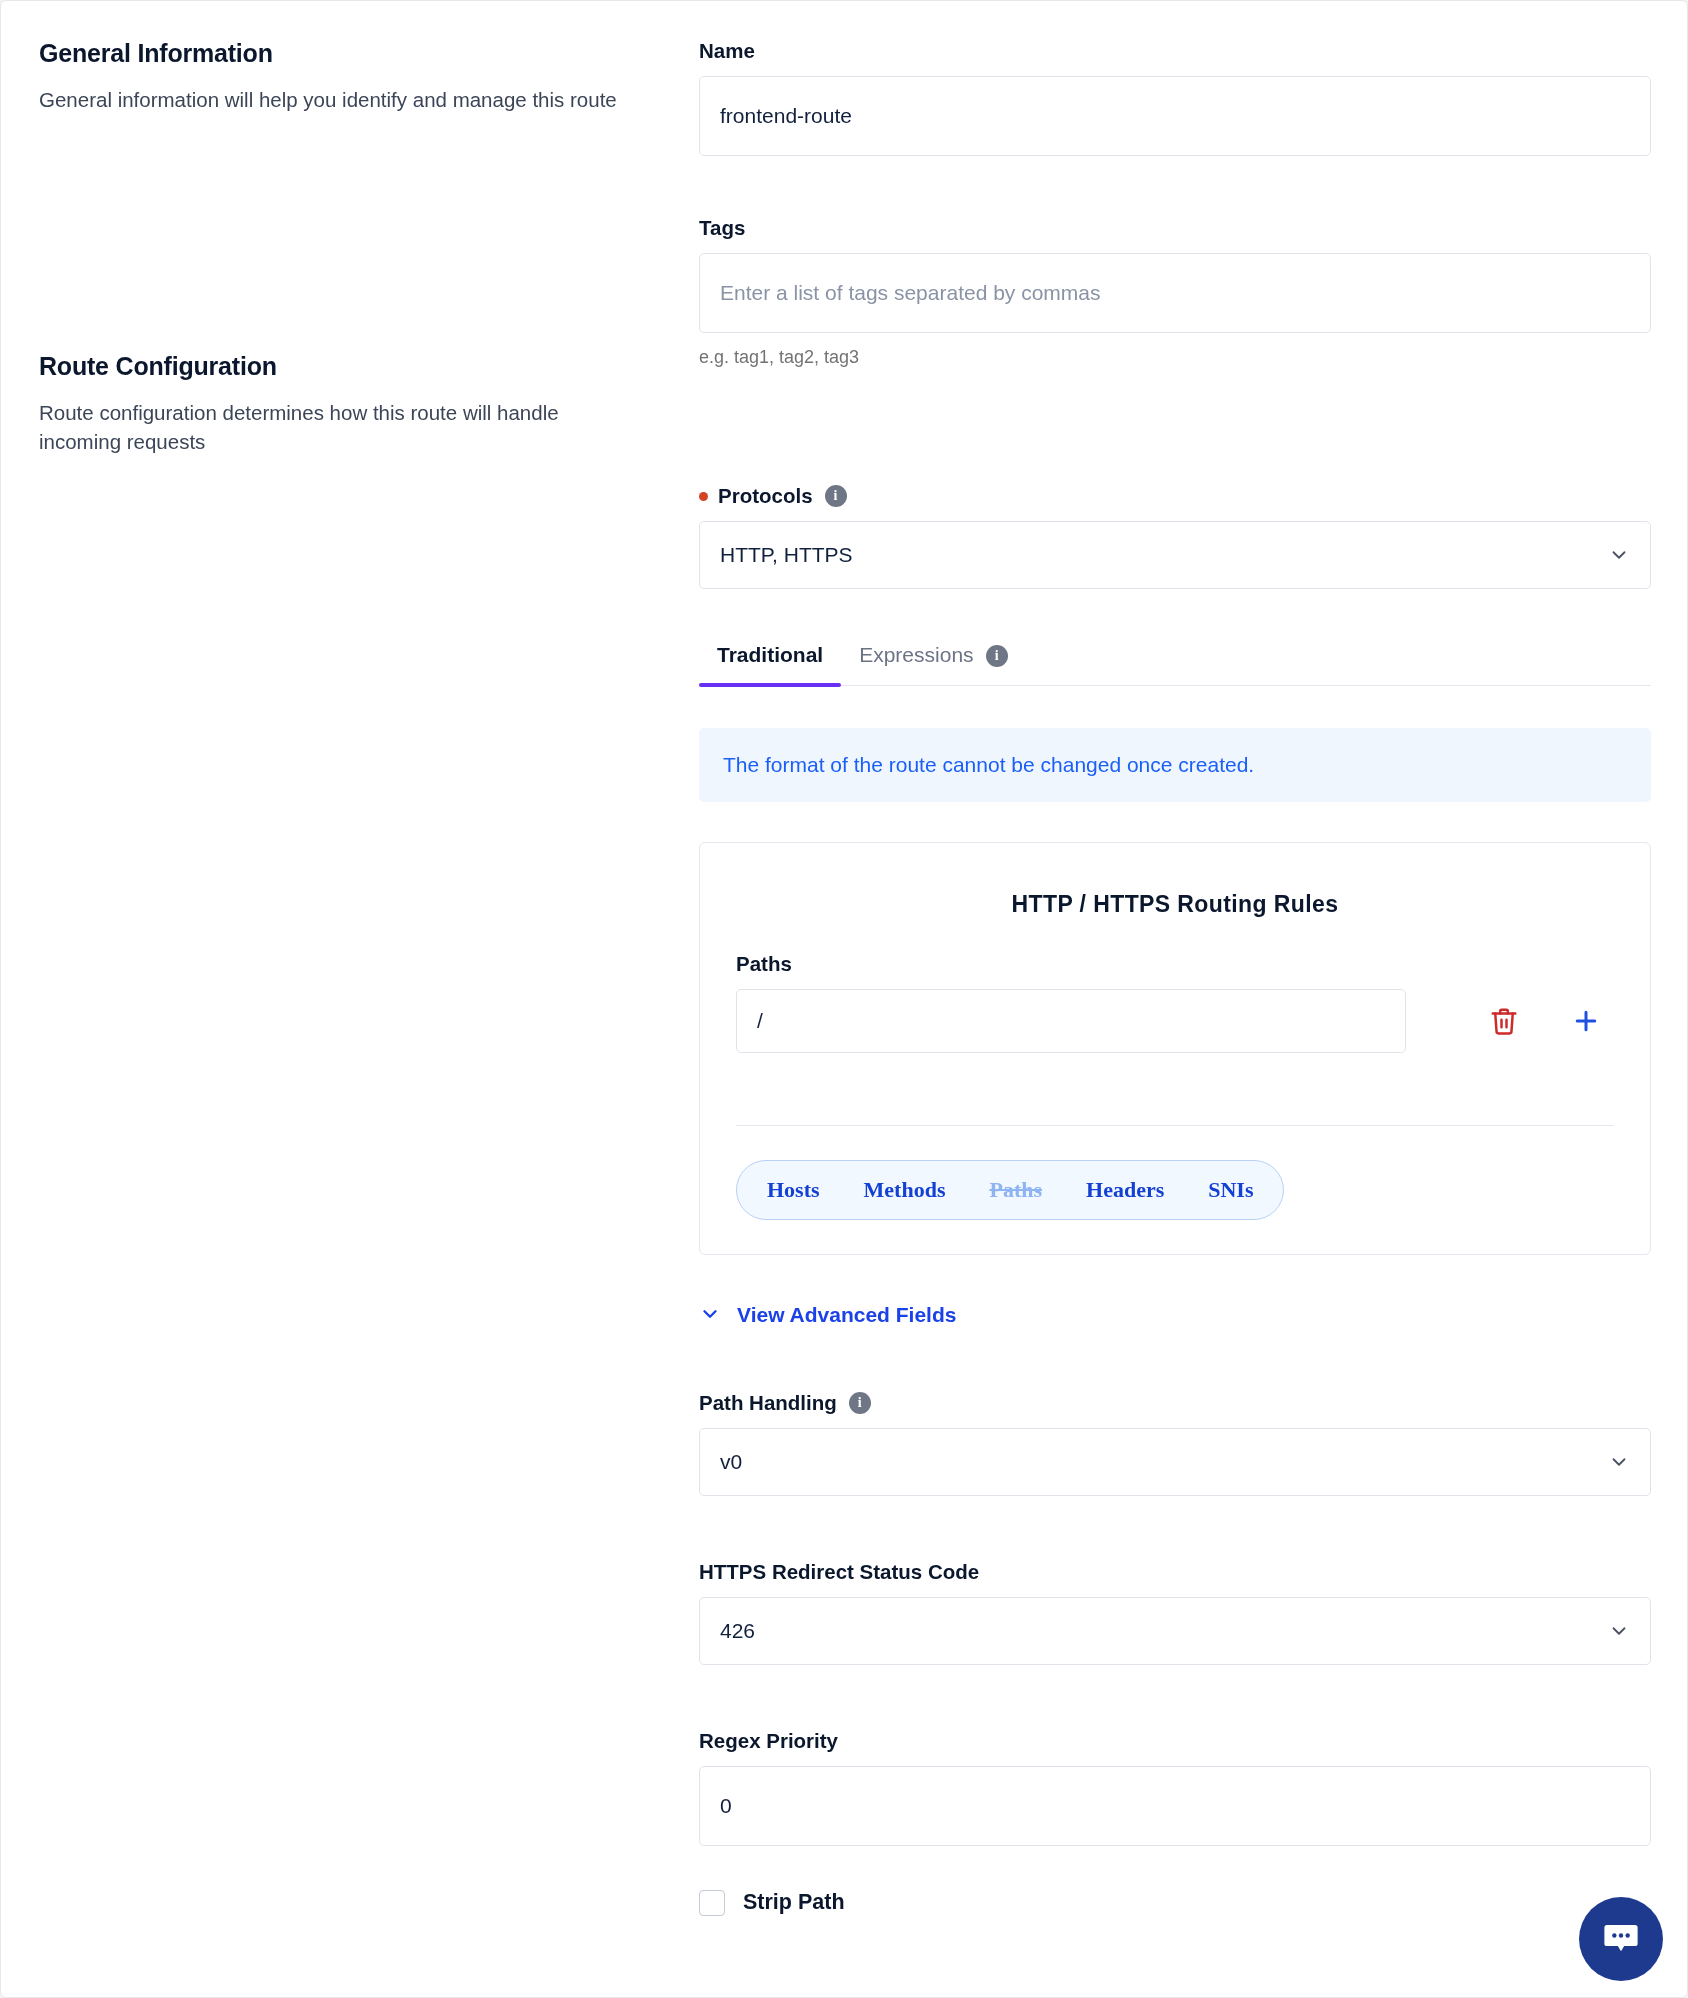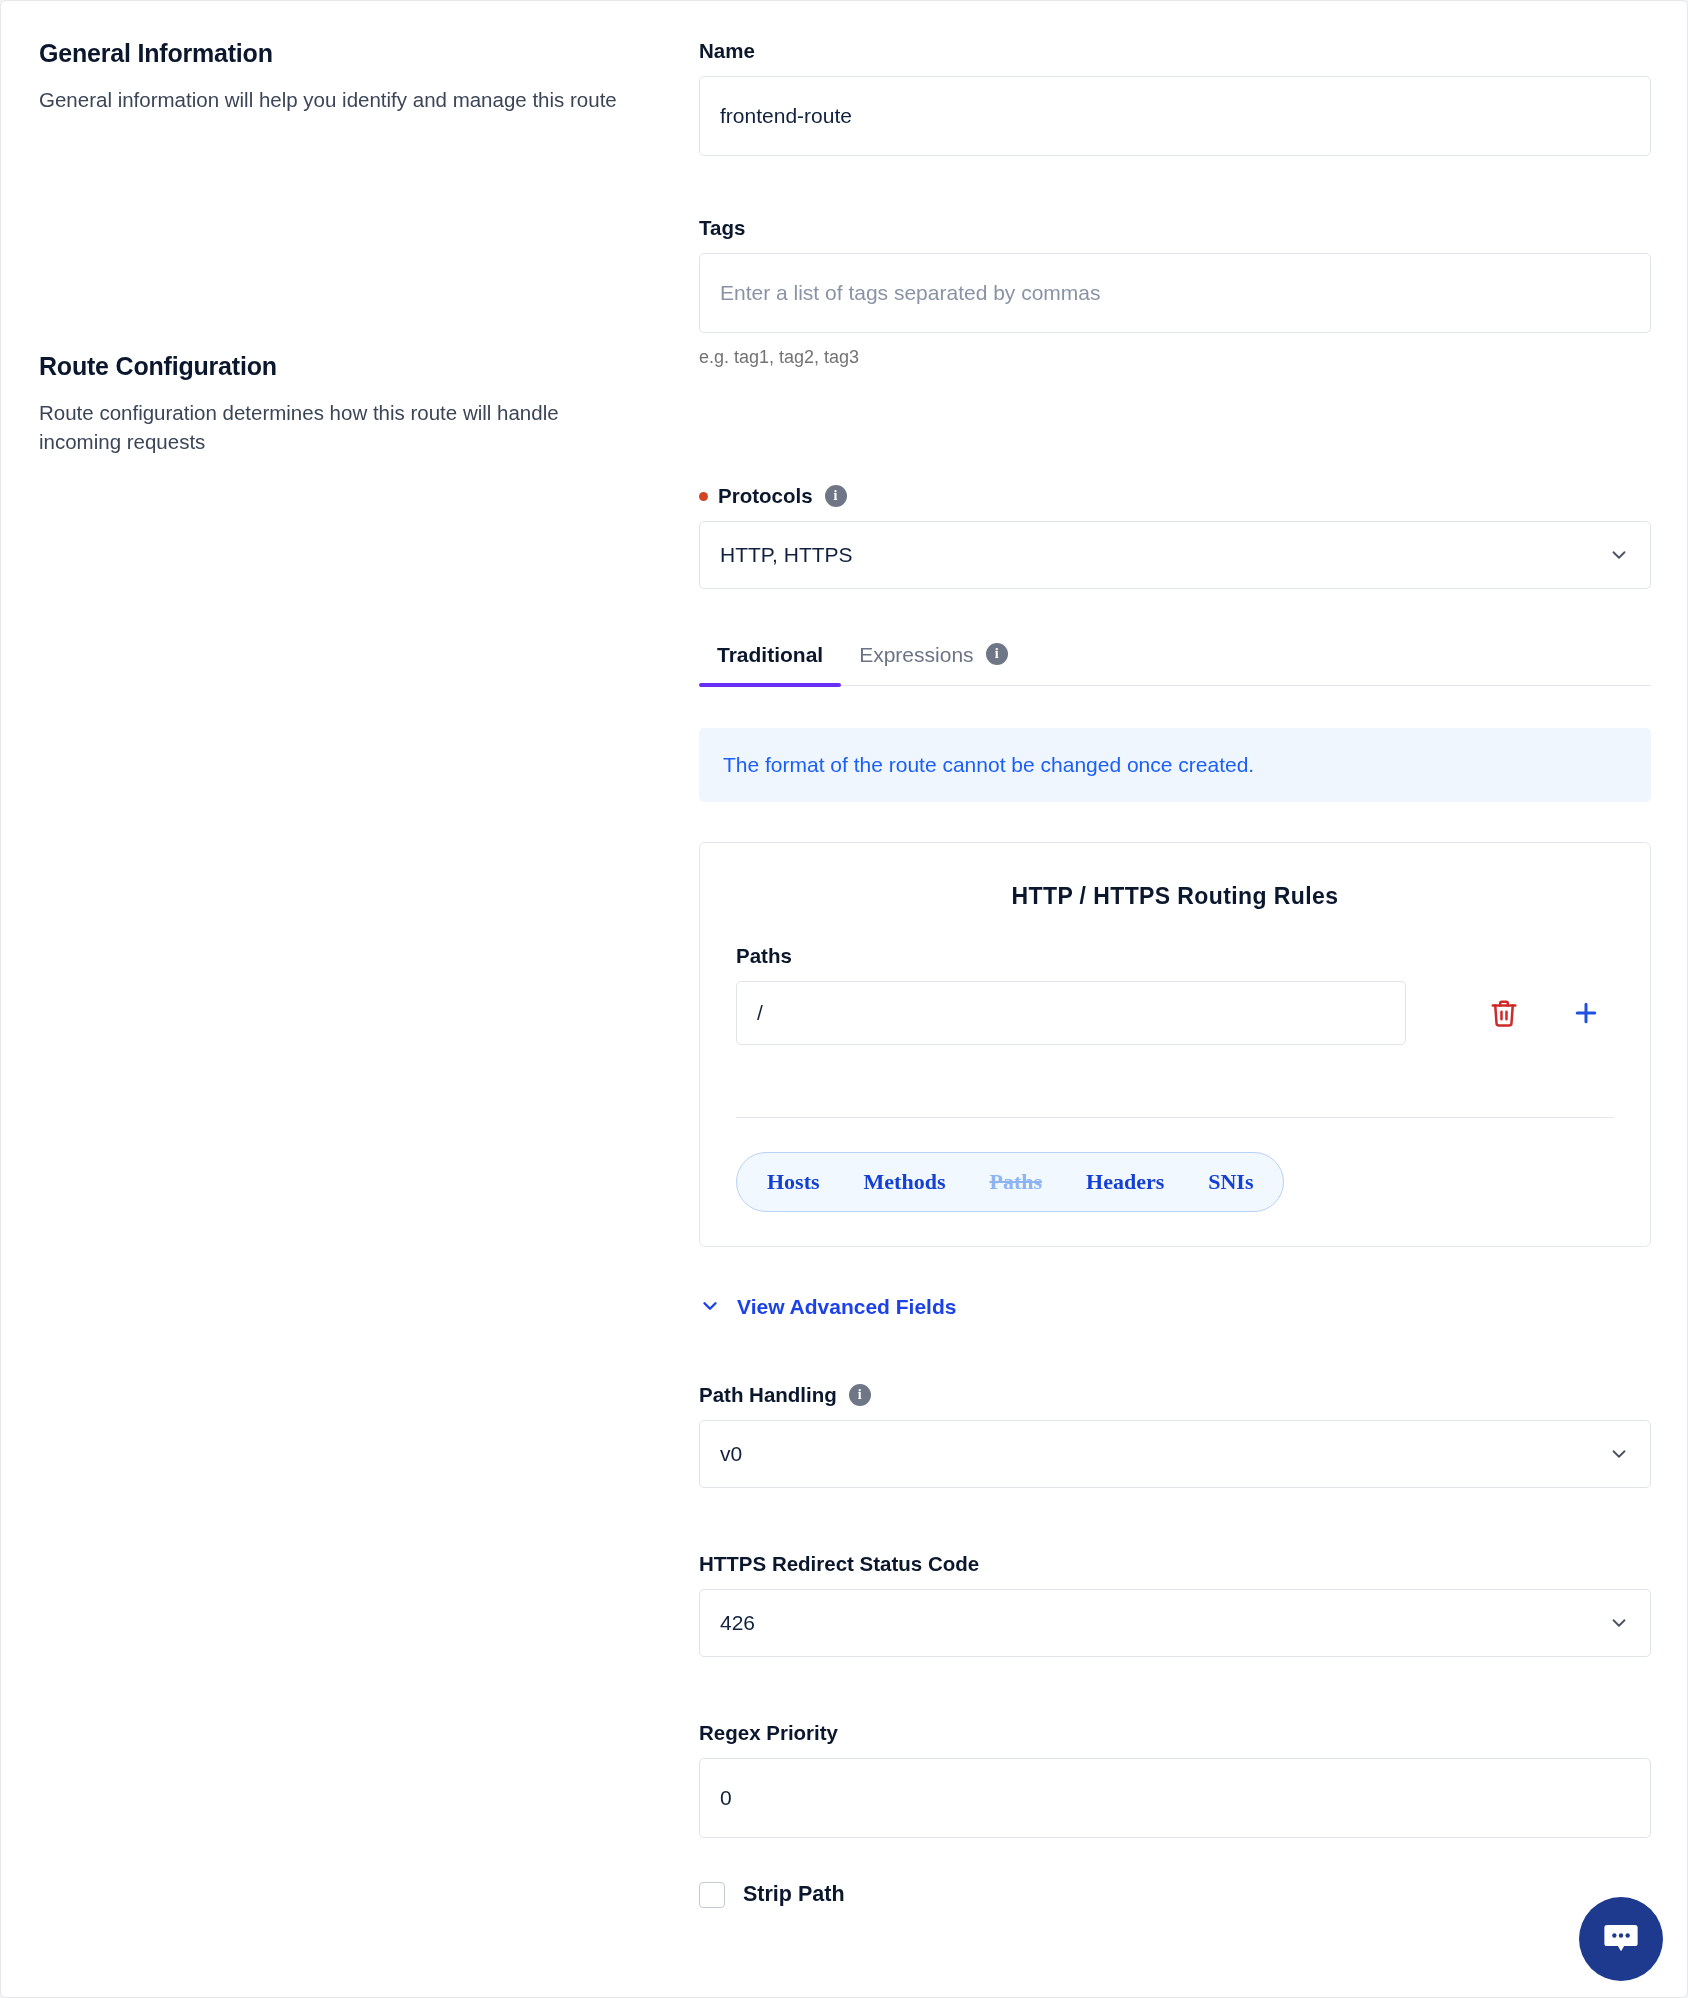--- a/index.html
+++ b/index.html
@@ -131,21 +131,21 @@
     align-items: flex-end;
     border-bottom: 1px solid #e4e7ed;
     margin-top: 54px;
   }
   .tab {
     font-size: 21px;
     padding: 0 18px 18px 18px;
     color: #6b7385;
     position: relative;
     display: flex;
-    align-items: flex-start;
+    align-items: flex-end;
   }
   .tab.active {
     color: #0b172d;
     font-weight: bold;
   }
   .tab.active::after {
     content: "";
     position: absolute;
     left: 0; right: 0; bottom: -2px;
     height: 4px;
@@ -161,21 +161,21 @@
     padding: 25px 24px;
     font-size: 21px;
     color: #1b5ff7;
   }
 
   
   .rules-card {
     margin-top: 40px;
     border: 1px solid #e4e7ed;
     border-radius: 6px;
-    padding: 20px 36px 34px 36px;
+    padding: 28px 36px 34px 36px;
   }
   .rules-title {
     text-align: center;
     font-size: 23px;
     font-weight: bold;
     color: #0b172d;
     letter-spacing: 0.4px;
     margin: 20px 0 34px 0;
   }
   .rules-sublabel {

